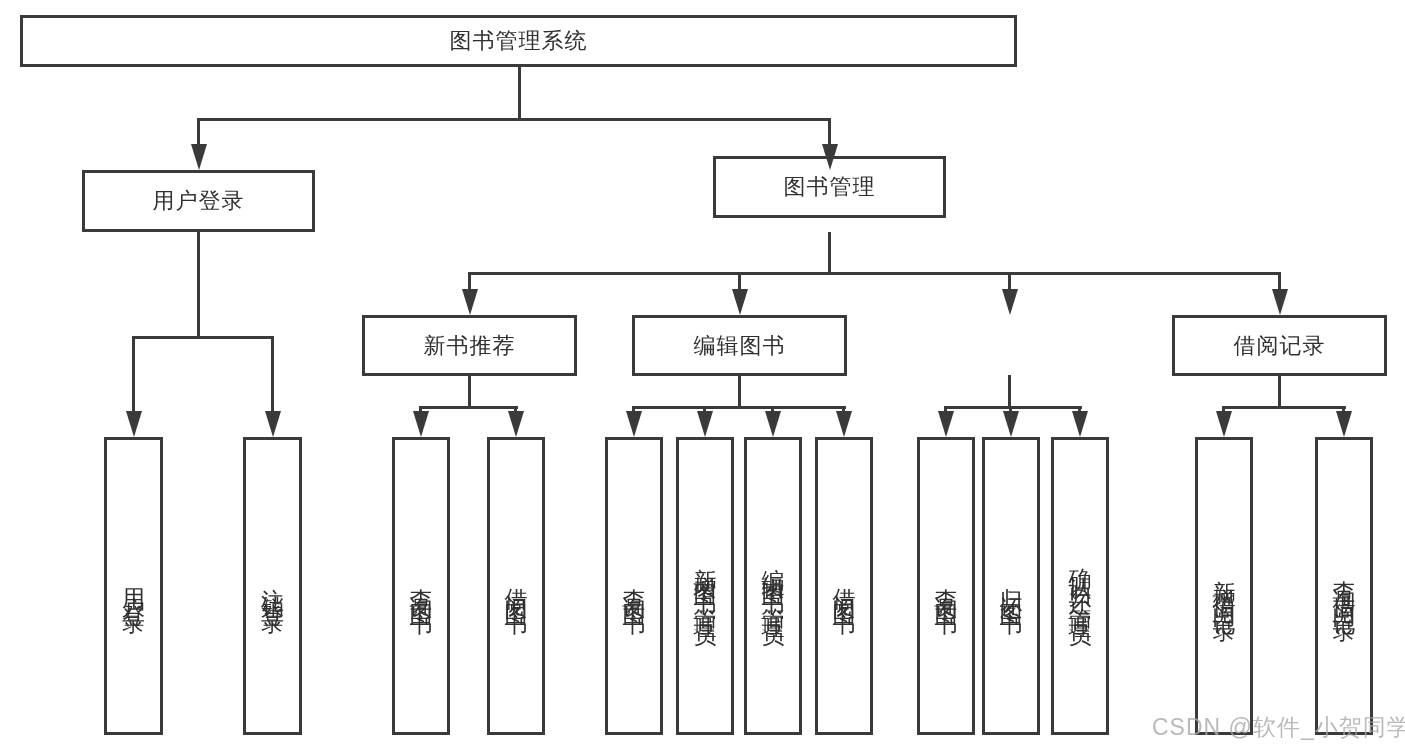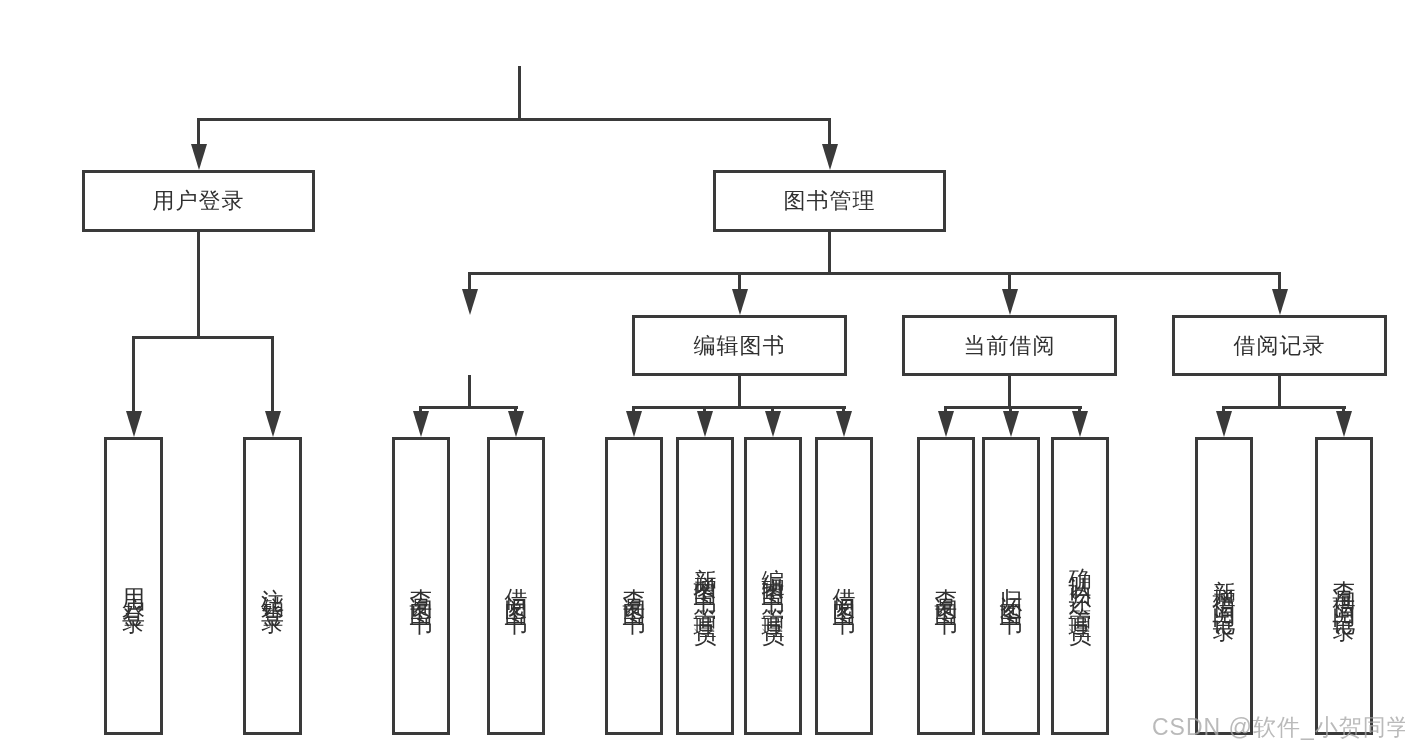--- a/index.html
+++ b/index.html
@@ -52,26 +52,27 @@
     z-index:5;
     white-space:nowrap;
     letter-spacing:1px;
   }
 </style>
 </head>
 <body>
 
 <div class="canvas">
 
+  <div class="box" style="left:20px;top:15px;width:997px;height:52px">图书管理系统</div>
 
   <div class="box" style="left:82px;top:170px;width:233px;height:62px">用户登录</div>
-  <div class="box" style="left:713px;top:170px;width:233px;height:62px">图书管理</div>
+  <div class="box" style="left:713px;top:156px;width:233px;height:62px">图书管理</div>
 
+  <div class="box" style="left:362px;top:315px;width:215px;height:61px">新书推荐</div>
   <div class="box" style="left:632px;top:315px;width:215px;height:61px">编辑图书</div>
-  <div class="box" style="left:902px;top:315px;width:215px;height:61px">当前借阅</div>
   <div class="box" style="left:1172px;top:315px;width:215px;height:61px">借阅记录</div>
 
   <div class="box vbox" style="left:104px;top:437px;width:59px;height:298px">用户登录</div>
   <div class="box vbox" style="left:243px;top:437px;width:59px;height:298px">注销登录</div>
 
   <div class="box vbox" style="left:392px;top:437px;width:58px;height:298px">查询图书</div>
   <div class="box vbox" style="left:487px;top:437px;width:58px;height:298px">借阅图书</div>
 
   <div class="box vbox" style="left:605px;top:437px;width:58px;height:298px">查询图书</div>
   <div class="box vbox" style="left:676px;top:437px;width:58px;height:298px">新增图书（管理员）</div>

